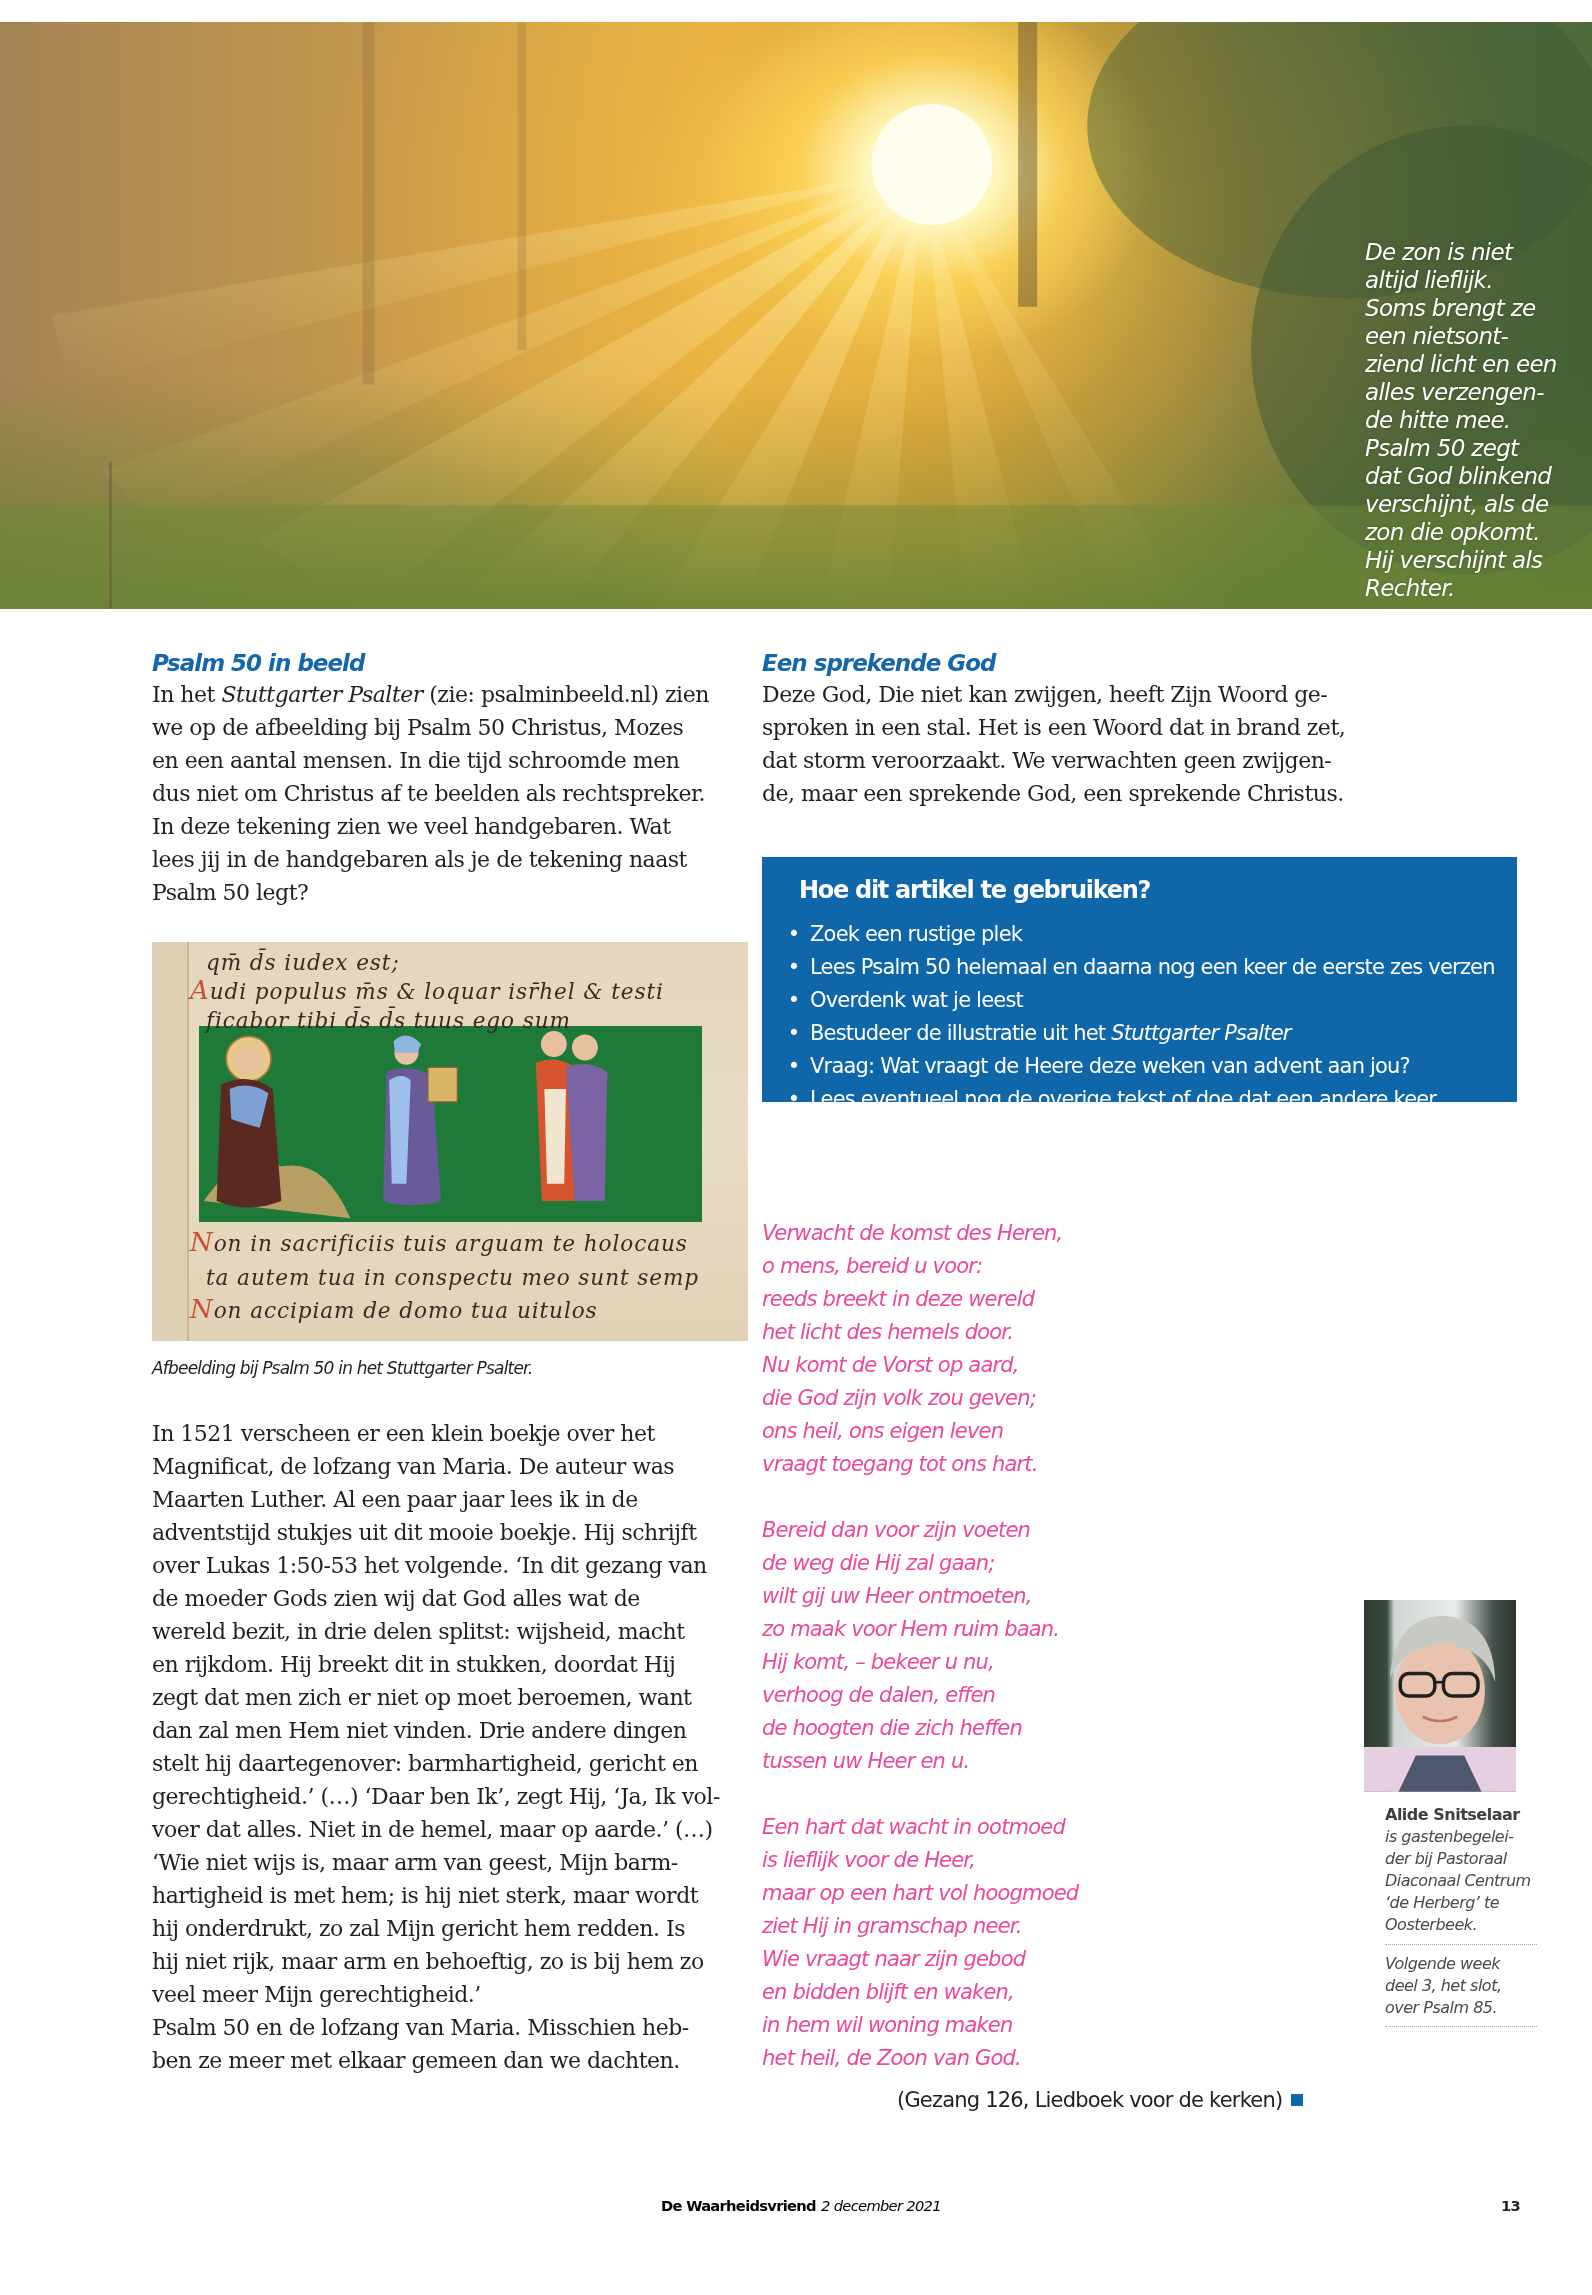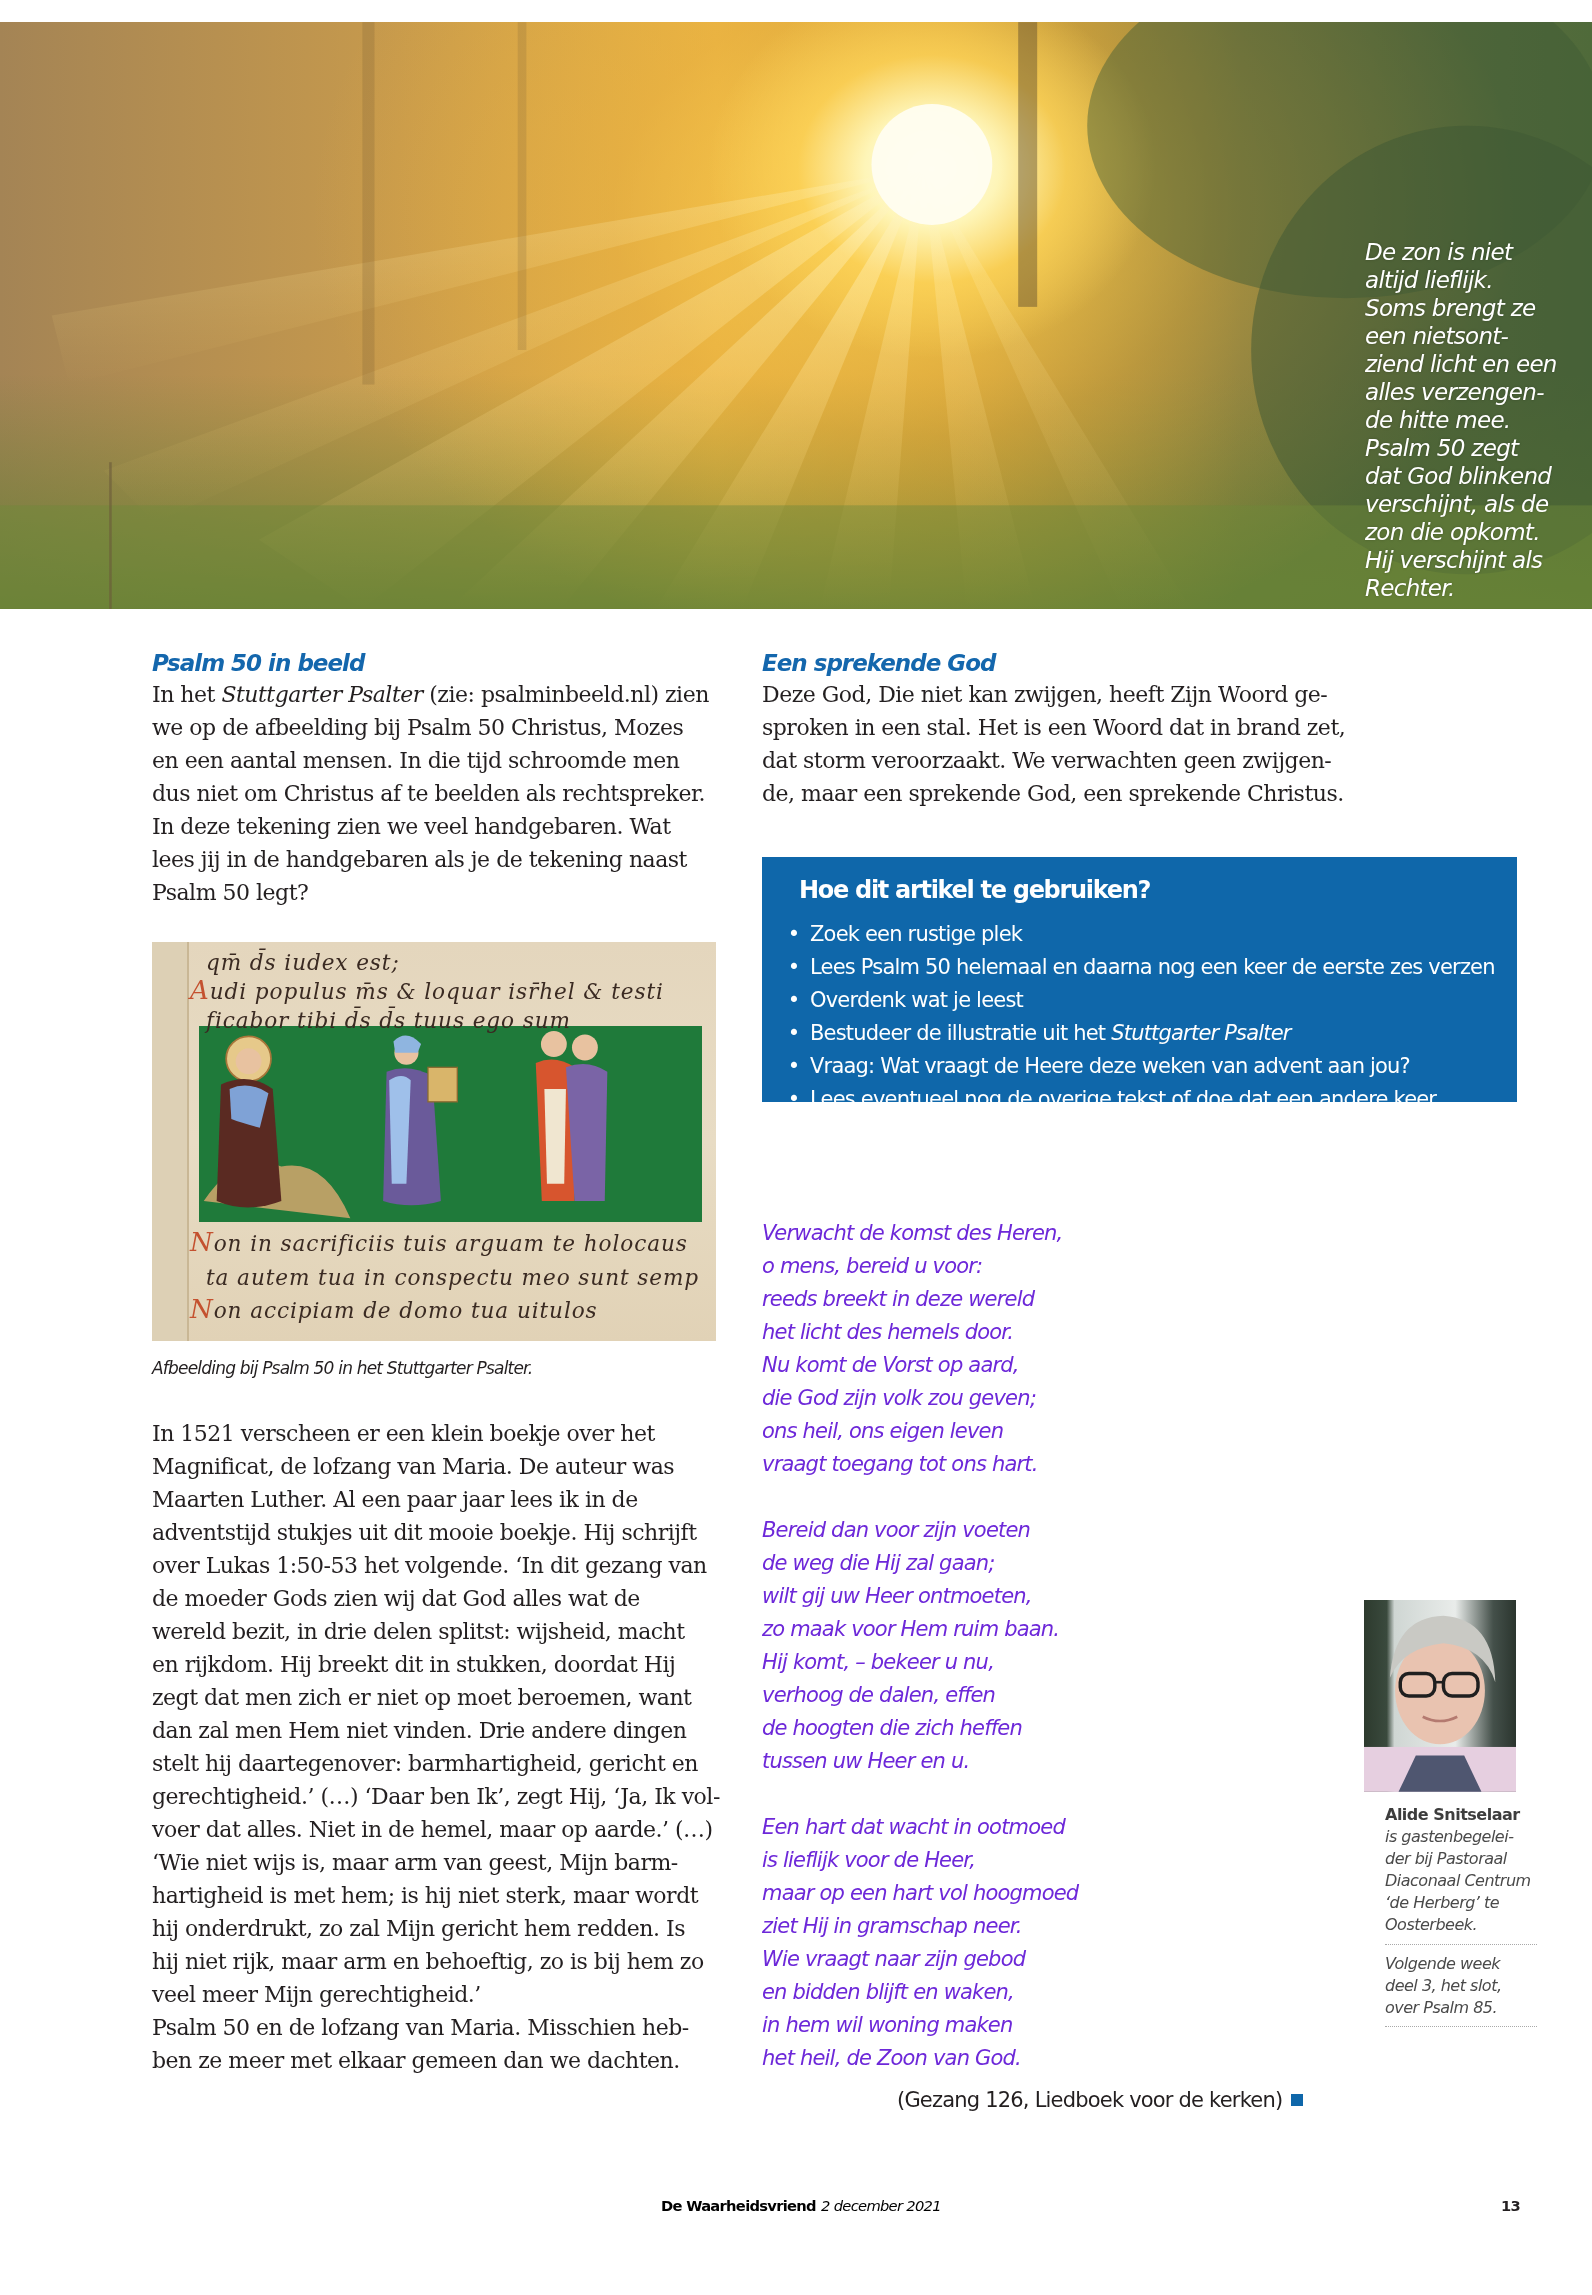--- a/index.html
+++ b/index.html
@@ -42,31 +42,32 @@
     list-style: none; margin: 0; padding: 0; position: absolute; left: 24px; top: 61px; width: 716px;
     font-family: "DejaVu Sans", sans-serif; font-size: 21px; line-height: 33px; letter-spacing: -0.8px;
   }
   .infobox li { position: relative; padding-left: 24px; }
   .infobox li .bullet { position: absolute; left: 1.7px; top: 0; }
 
   
   .manuscript {
     position: absolute; left: 152px; top: 942px; width: 564px; height: 399px; overflow: hidden;
     background: linear-gradient(180deg, #e4d6bd 0%, #e8dcc4 50%, #e1d2b6 100%);
+    padding-left: 32px;
   }
   .ms-margin { position: absolute; left: 0; top: 0; width: 35px; height: 100%; background: #ddd0b5; border-right: 2.6px solid #c9b795; }
   .ms-green { position: absolute; left: 47px; top: 84px; width: 503px; height: 196px; background: #1f7a3a; }
   .ms-text { position: absolute; font-family: "DejaVu Serif", serif; font-style: italic; color: #3a2a22; font-size: 21.6px; letter-spacing: 0.9px; white-space: nowrap; }
   .ms-initial { color: #c4512f; font-size: 26px; }
   .fig { position: absolute; }
 
   .caption-small { position: absolute; font-family: "DejaVu Sans", sans-serif; font-style: italic; font-size: 17px; letter-spacing: -0.8px; color: #231f20; }
 
   
-  .hymn { font-family: "DejaVu Sans", sans-serif; font-style: italic; font-size: 21px; line-height: 33px; letter-spacing: -0.8px; color: #6d28d9; }
+  .hymn { font-family: "DejaVu Sans", sans-serif; font-style: italic; font-size: 21px; line-height: 33px; letter-spacing: -0.8px; color: #ec4899; }
   .hymn-source { position: absolute; font-family: "DejaVu Sans", sans-serif; font-size: 21px; letter-spacing: -0.8px; color: #231f20; white-space: nowrap; }
   .end-mark { display: inline-block; width: 12px; height: 12px; background: #0f67aa; margin-left: 8.6px; vertical-align: 0.9px; }
 
   
   .portrait {
     position: absolute; left: 1364px; top: 1600px; width: 152px; height: 192px; overflow: hidden;
     background: linear-gradient(90deg, #2d3a2e 0%, #3a4a3d 15%, #cfd6d3 20%, #e9ecea 60%, #44504a 85%, #2b352e 100%);
   }
   .author-block { position: absolute; left: 1365px; top: 1804px; width: 154px; font-family: "DejaVu Sans", sans-serif; font-size: 16px; line-height: 22px; color: #4a4a4a; letter-spacing: -0.5px; margin-left: 20px; }
   .author-block .name { font-weight: bold; font-style: normal; color: #3d3d3d; }

